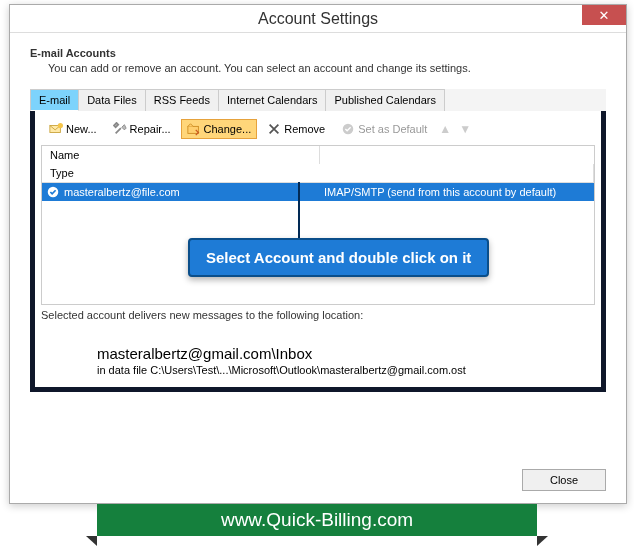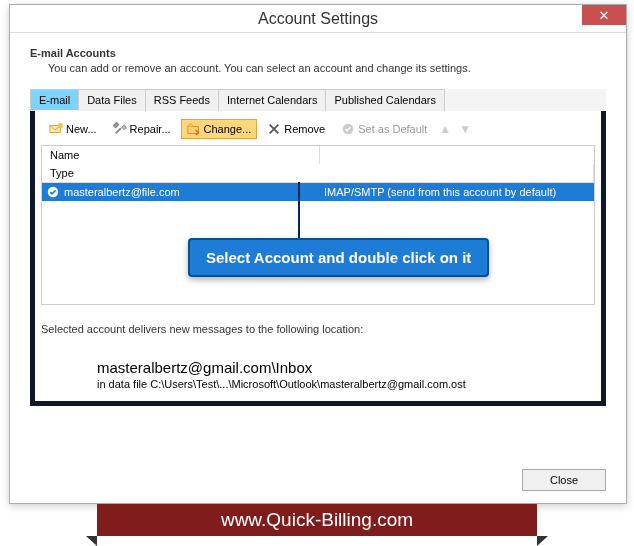--- a/index.html
+++ b/index.html
@@ -22,27 +22,27 @@
 .icon { width: 14px; height: 14px; display: inline-block; }
 .listbox { border: 1px solid #ccc; height: 160px; position: relative; }
 .listhead { display: flex; background: #fff; border-bottom: 1px solid #ddd; flex-direction: column; }
 .listhead-col { padding: 3px 8px; font-size: 11px; border-right: 1px solid #ddd; }
 .col-name { width: 278px; }
 .col-type { flex: 1; }
 .listrow { display: flex; align-items: center; background: #1e7bd6; color: #fff; padding: 2px 4px; font-size: 11px; }
 .rowicon { width: 14px; height: 14px; margin-right: 4px; }
 .callout-line { position: absolute; left: 256px; top: 36px; width: 2px; height: 58px; background: #022a55; }
 .callout { position: absolute; left: 146px; top: 92px; background: #1e7bd6; color: #fff; font-weight: bold; font-size: 15px; padding: 9px 16px; border: 2px solid #0a4e8a; border-radius: 4px; box-shadow: 0 3px 6px rgba(0,0,0,0.3); }
-.loc-text { font-size: 11px; color: #333; margin-top: 18px; }
+.loc-text { font-size: 11px; color: #333; margin-top: 4px; }
 .loc-bold { font-weight: normal; font-size: 15px; margin: 24px 0 2px 56px; }
 .loc-path { font-size: 11px; margin-left: 56px; }
 .footer { position: absolute; bottom: 12px; right: 20px; }
 .close-button { width: 84px; height: 22px; border: 1px solid #aaa; background: #f0f0f0; font-size: 11px; cursor: pointer; }
 .banner { position: absolute; left: 86px; bottom: 2px; width: 462px; height: 40px; }
-.banner-main { position: absolute; left: 11px; top: 0; width: 440px; height: 32px; background: #7f1d1d; color: #fff; font-size: 19px; font-family: Arial; display: flex; align-items: center; justify-content: center; }
+.banner-main { position: absolute; left: 11px; top: 0; width: 440px; height: 32px; background: #15803d; color: #fff; font-size: 19px; font-family: Arial; display: flex; align-items: center; justify-content: center; }
 .banner-tri-l { position: absolute; left: 0; top: 32px; width: 0; height: 0; border-top: 10px solid #333; border-left: 11px solid transparent; }
 .banner-tri-r { position: absolute; right: 0; top: 32px; width: 0; height: 0; border-top: 10px solid #333; border-right: 11px solid transparent; }
 .arrow-icon { color: #ccc; font-size: 12px; padding: 0 2px; }
 </style>
 </head>
 <body>
 
 <div class="window">
   <div class="titlebar">
     <span class="titlebar-text">Account Settings</span>

